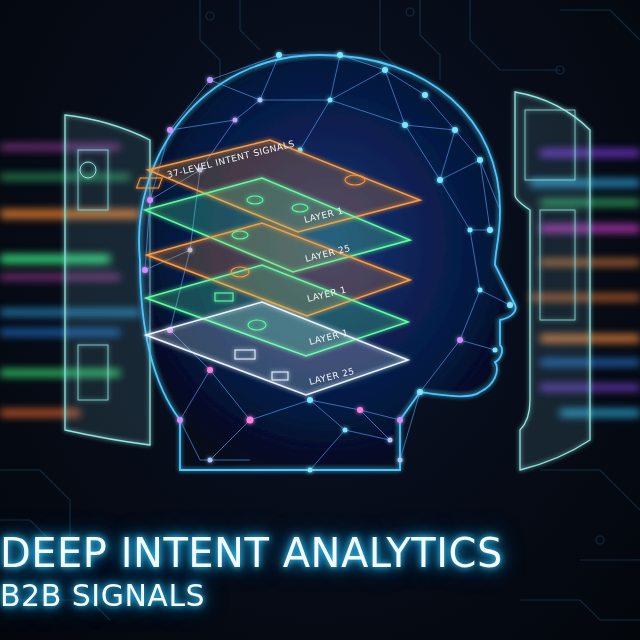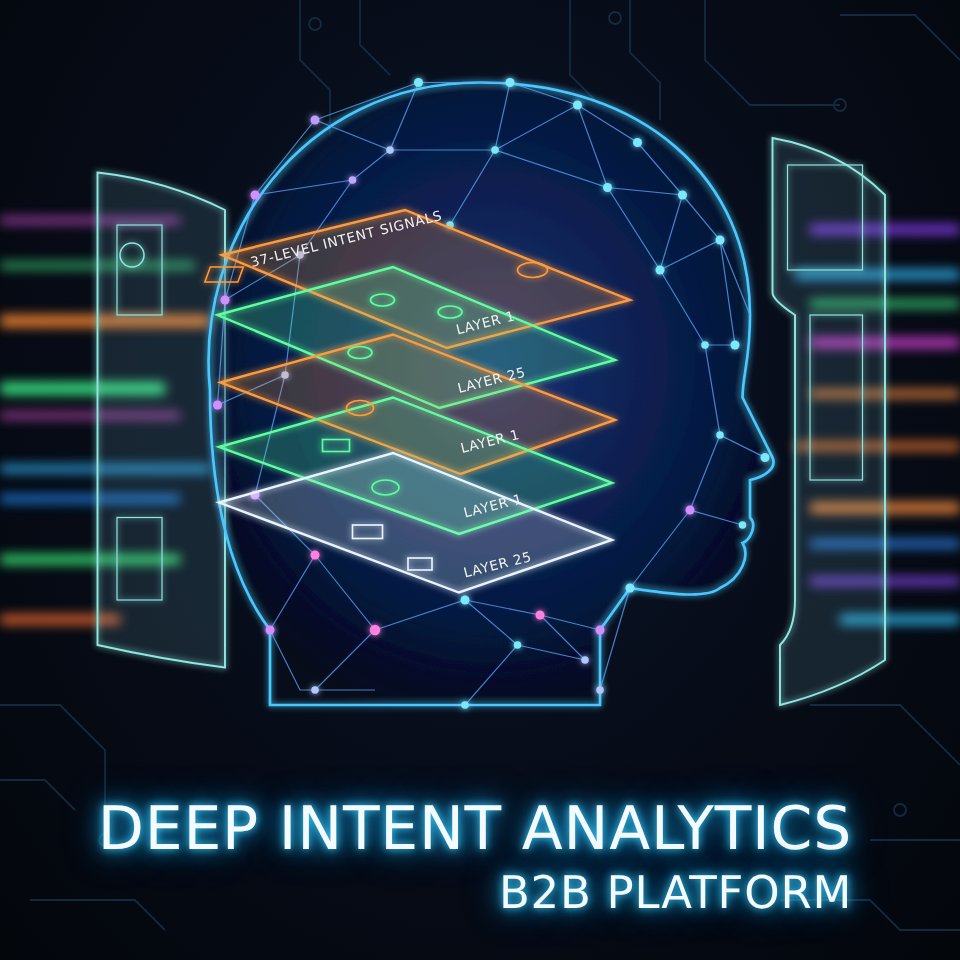--- a/index.html
+++ b/index.html
@@ -3,21 +3,21 @@
 <meta charset="utf-8">
 <style>
   html, body { margin:0; padding:0; background:#05090f; }
   .canvas {
     position:relative; width:640px; height:640px; overflow:hidden;
     background: radial-gradient(ellipse at 50% 40%, #0c1830 0%, #070d1a 45%, #03060b 100%);
     font-family: "DejaVu Sans", sans-serif;
   }
   svg { position:absolute; left:0; top:0; }
   .title {
-    position:absolute; left:0; width:568px; text-align:right; color:#f4fbff;
+    position:absolute; left:0; width:568px; text-align:left; color:#f4fbff;
     font-family:"DejaVu Sans", sans-serif; font-weight:400;
     text-shadow: 0 0 6px #3fd2ff, 0 0 14px #1aa8e6, 0 0 24px #0a6fb0;
   }
   .title-main { top:530px; font-size:40px; letter-spacing:0.5px; }
   .title-sub  { top:578px; font-size:30px; letter-spacing:0.5px; }
   .layer-label {
     font-family:"DejaVu Sans", sans-serif; font-size:9px; fill:#f2f2f2; letter-spacing:0.5px;
   }
 </style>
 </head>
@@ -196,14 +196,14 @@
 
     <text class="layer-label" x="168" y="178" transform="rotate(-14 168 178)">37-LEVEL INTENT SIGNALS</text>
     <text class="layer-label" x="305" y="223" transform="rotate(-14 305 223)">LAYER 1</text>
     <text class="layer-label" x="306" y="262" transform="rotate(-14 306 262)">LAYER 25</text>
     <text class="layer-label" x="308" y="302" transform="rotate(-14 308 302)">LAYER 1</text>
     <text class="layer-label" x="310" y="345" transform="rotate(-14 310 345)">LAYER 1</text>
     <text class="layer-label" x="310" y="385" transform="rotate(-14 310 385)">LAYER 25</text>
   </svg>
 
   <div class="title title-main">DEEP INTENT ANALYTICS</div>
-  <div class="title title-sub">B2B PLATFORM</div>
+  <div class="title title-sub">B2B SIGNALS</div>
 </div>
 
 </body></html>

